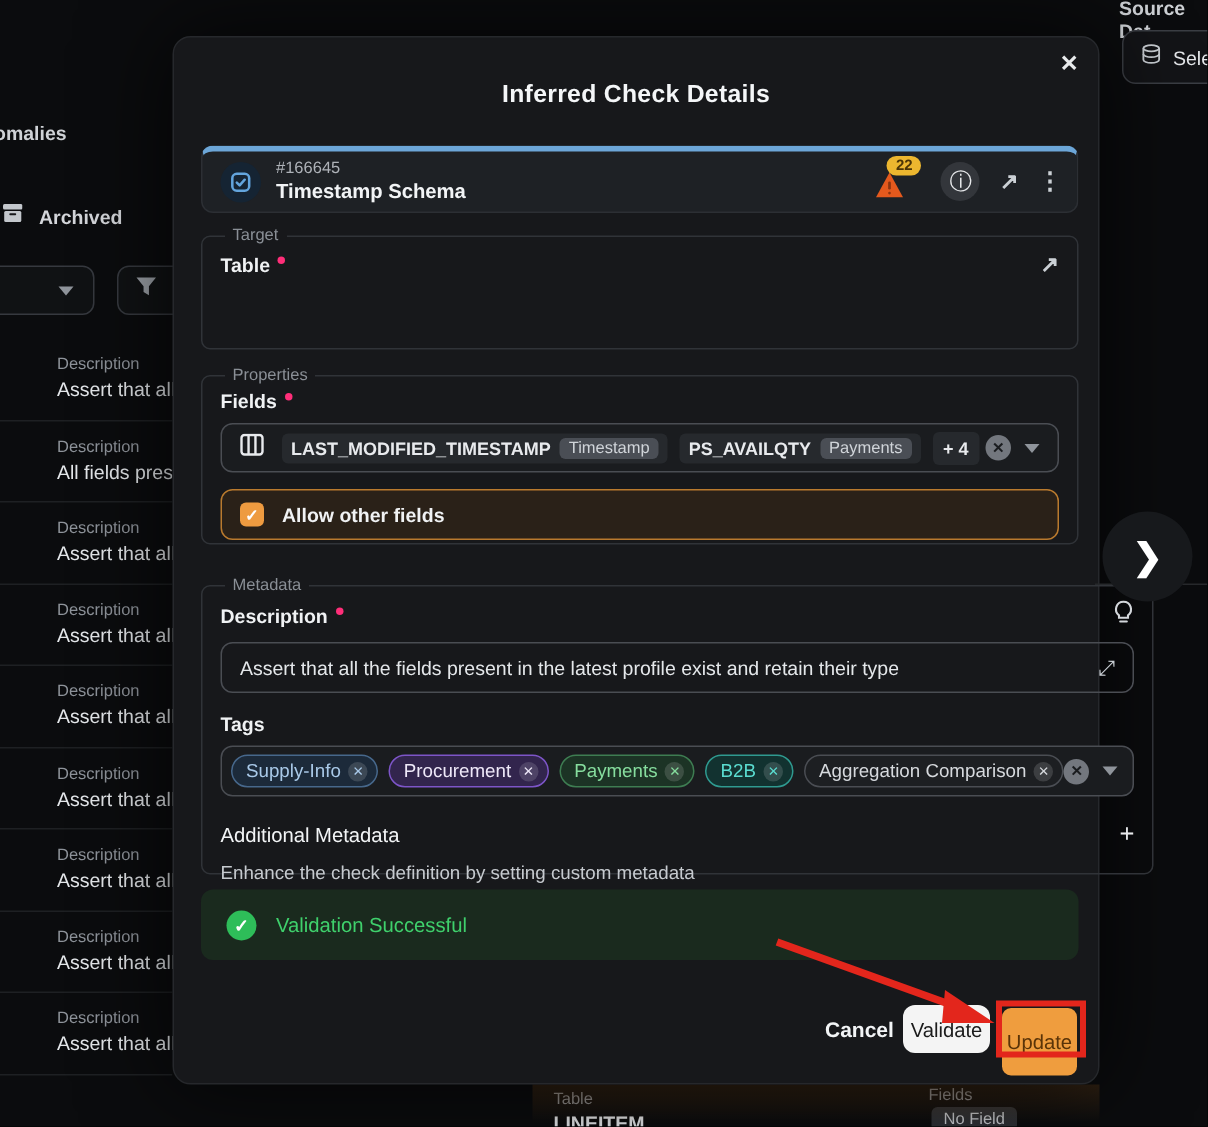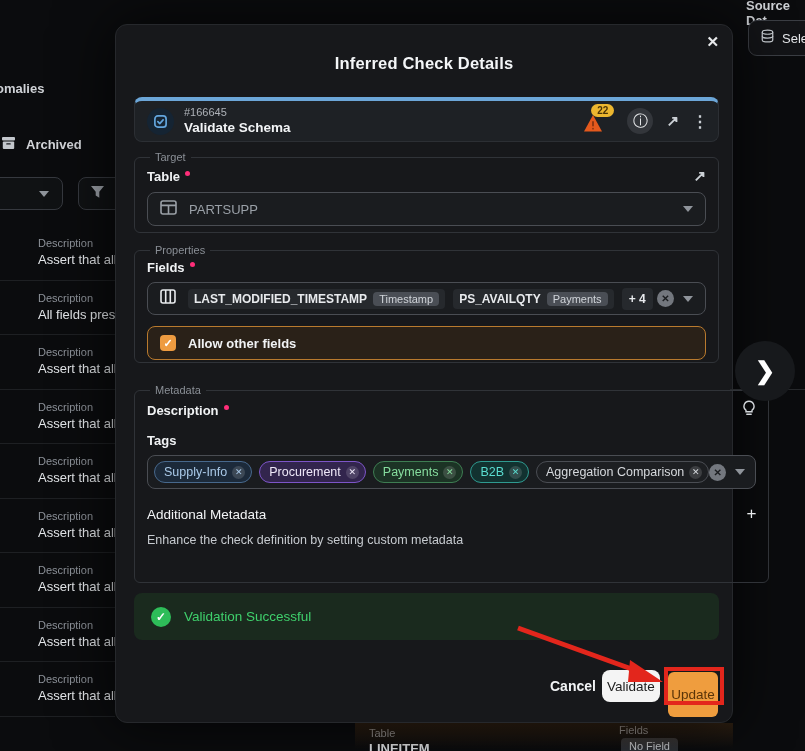--- a/index.html
+++ b/index.html
@@ -268,21 +268,21 @@
 
     <div class="abs check-card">
       <div class="cc-icon">
         <svg width="15" height="15" viewBox="0 0 16 16" fill="none">
           <rect x="2" y="2" width="12" height="12" rx="3.2" stroke="#63a5dd" stroke-width="1.8"></rect>
           <path d="M5.2 8.2l2 2 3.6-4" stroke="#63a5dd" stroke-width="1.8" stroke-linecap="round" stroke-linejoin="round" fill="none"></path>
         </svg>
       </div>
       <div class="cc-texts">
         <div class="cc-id">#166645</div>
-        <div class="cc-name">Validate Schema</div>
+        <div class="cc-name">Timestamp Schema</div>
       </div>
       <div class="cc-actions">
         <div class="alert-wrap">
           <span class="alert-tri">
             <svg width="20" height="19" viewBox="0 0 20 19">
               <path d="M10 1L19 17.5H1L10 1z" fill="#e4591d"></path>
               <rect x="9.1" y="7" width="1.8" height="5.4" rx="0.9" fill="#8a3410"></rect>
               <rect x="9.1" y="13.8" width="1.8" height="1.8" rx="0.9" fill="#8a3410"></rect>
             </svg>
           </span>
@@ -294,32 +294,20 @@
       </div>
     </div>
 
     <fieldset class="sect sect-target">
       <legend>Target</legend>
       <div class="field-label-row">
         <span class="field-label">Table</span>
         <span class="req-dot"></span>
         <span class="row-spacer"></span>
         <span class="ext-arrow">↗</span>
-      </div>
-      <div class="select-box">
-        <span>
-          <svg width="17" height="15" viewBox="0 0 17 15" fill="none">
-            <rect x="1" y="1" width="15" height="13" rx="2" stroke="#9aa0a7" stroke-width="1.6"></rect>
-            <path d="M1 5.4h15M8.5 5.4V14" stroke="#9aa0a7" stroke-width="1.6"></path>
-          </svg>
-        </span>
-        <span class="sel-text">PARTSUPP</span>
-        <span class="sel-right">
-            <span class="caret-down"></span>
-          </span>
       </div>
     </fieldset>
 
     <fieldset class="sect sect-props">
       <legend>Properties</legend>
       <div class="field-label-row">
         <span class="field-label">Fields</span>
         <span class="req-dot"></span>
       </div>
       <div class="select-box" style="height:33px;">
@@ -357,20 +345,24 @@
         <span class="field-label">Description</span>
         <span class="req-dot"></span>
         <span class="row-spacer"></span>
         <span>
           <svg width="14" height="16" viewBox="0 0 14 16" fill="none">
             <path d="M7 1.2a5 5 0 013 9v1.6H4v-1.6a5 5 0 013-9z" stroke="#d3d7db" stroke-width="1.4"></path>
             <path d="M4.8 14.3h4.4" stroke="#d3d7db" stroke-width="1.4" stroke-linecap="round"></path>
           </svg>
         </span>
       </div>
+      <div class="textarea-box">
+        <span class="ta-text">Assert that all the fields present in the latest profile exist and retain their type</span>
+        <span class="expand-icon">⤢</span>
+      </div>
       <div class="tags-label">Tags</div>
       <div class="tags-box">
         <span class="chips">
           <span class="tag tag-supply">
             <span>Supply-Info</span>
             <span class="tag-x">✕</span>
           </span>
           <span class="tag tag-procurement">
             <span>Procurement</span>
             <span class="tag-x">✕</span>

